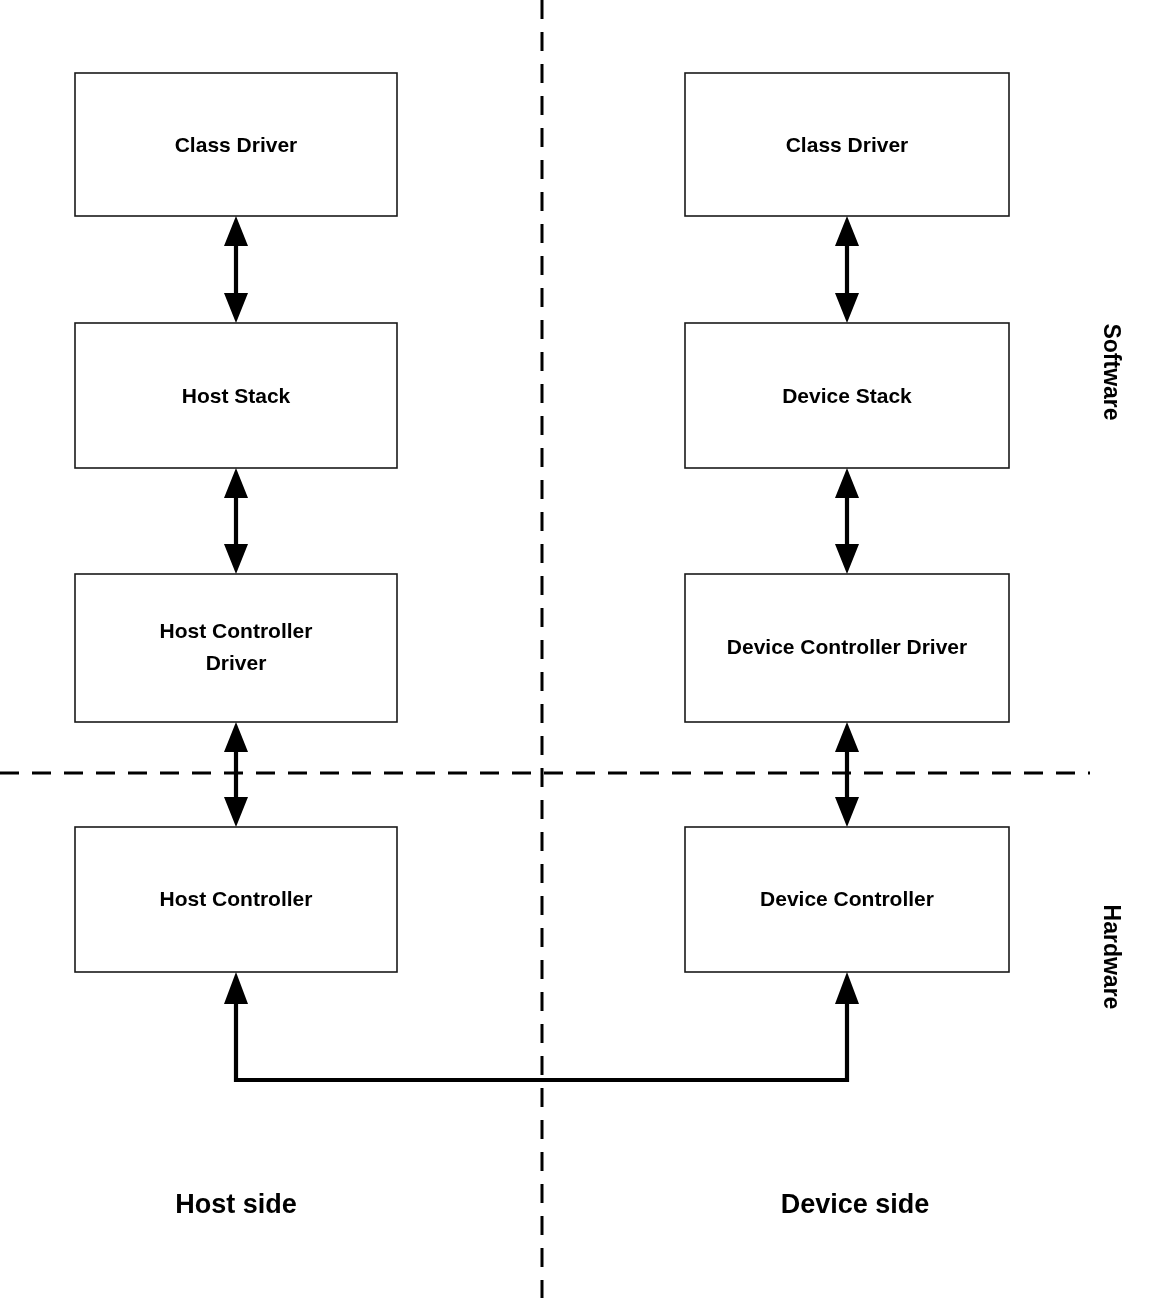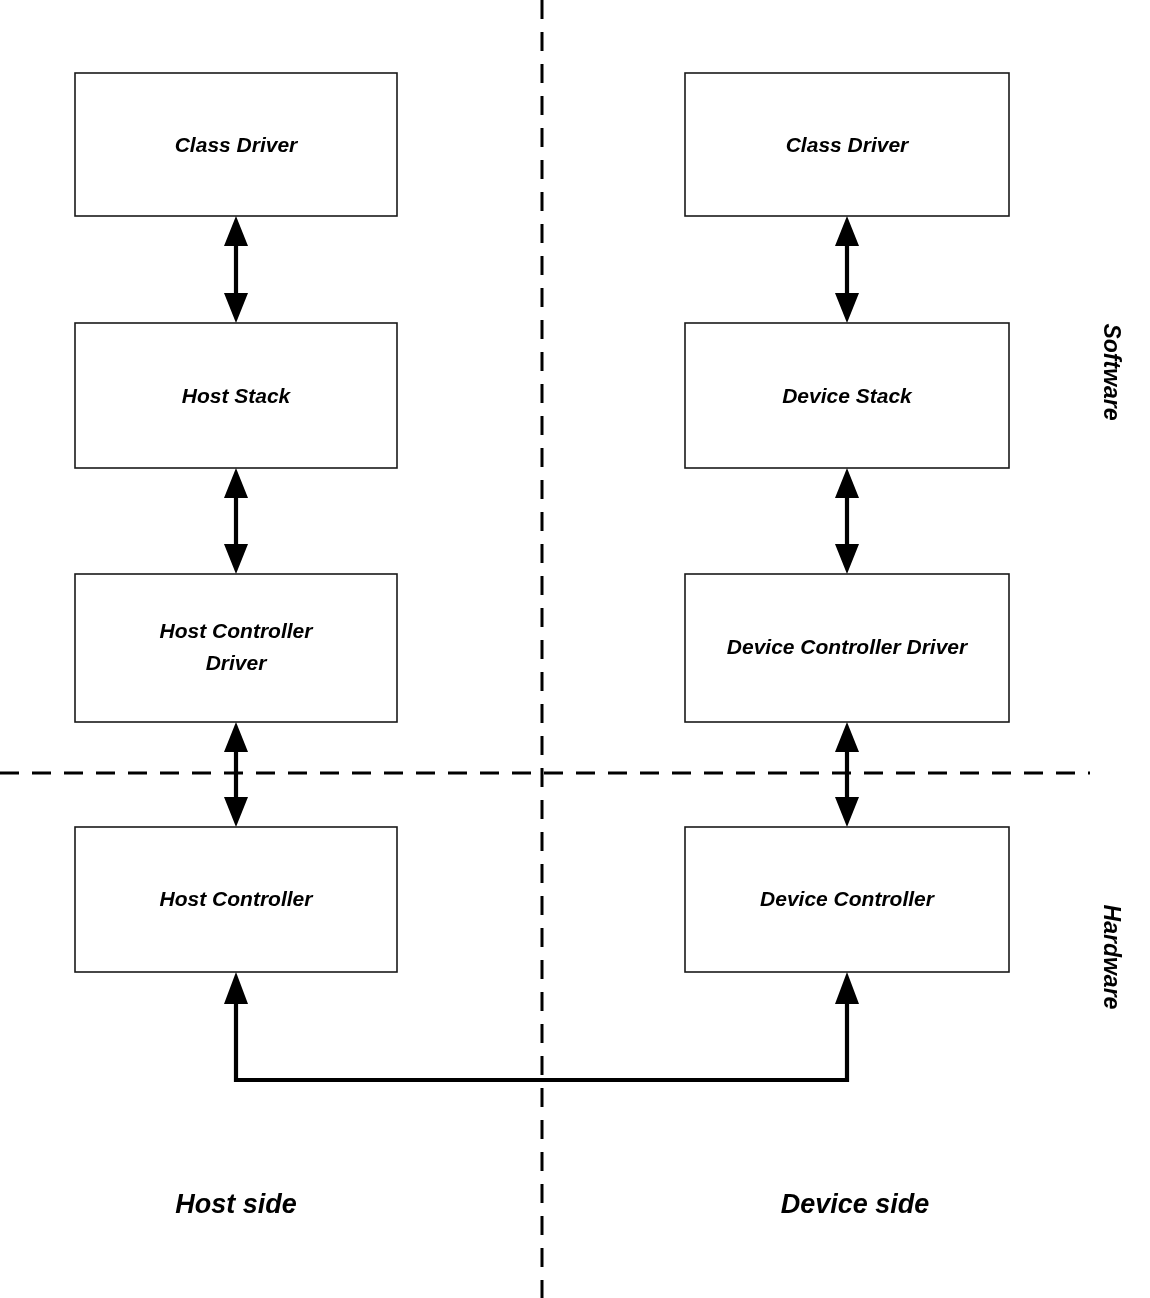--- a/index.html
+++ b/index.html
@@ -11,21 +11,20 @@
     width: 1150px;
     height: 1298px;
     font-family: "Liberation Sans", sans-serif;
     overflow: hidden;
   }
   #diagram-root {
     position: relative;
     width: 1150px;
     height: 950px;
     background: #ffffff;
-    font-style: italic;
   }
   svg.diagram-canvas {
     position: absolute;
     top: 0;
     left: 0;
     width: 1150px;
     height: 1298px;
     display: block;
   }
   .node-box {

